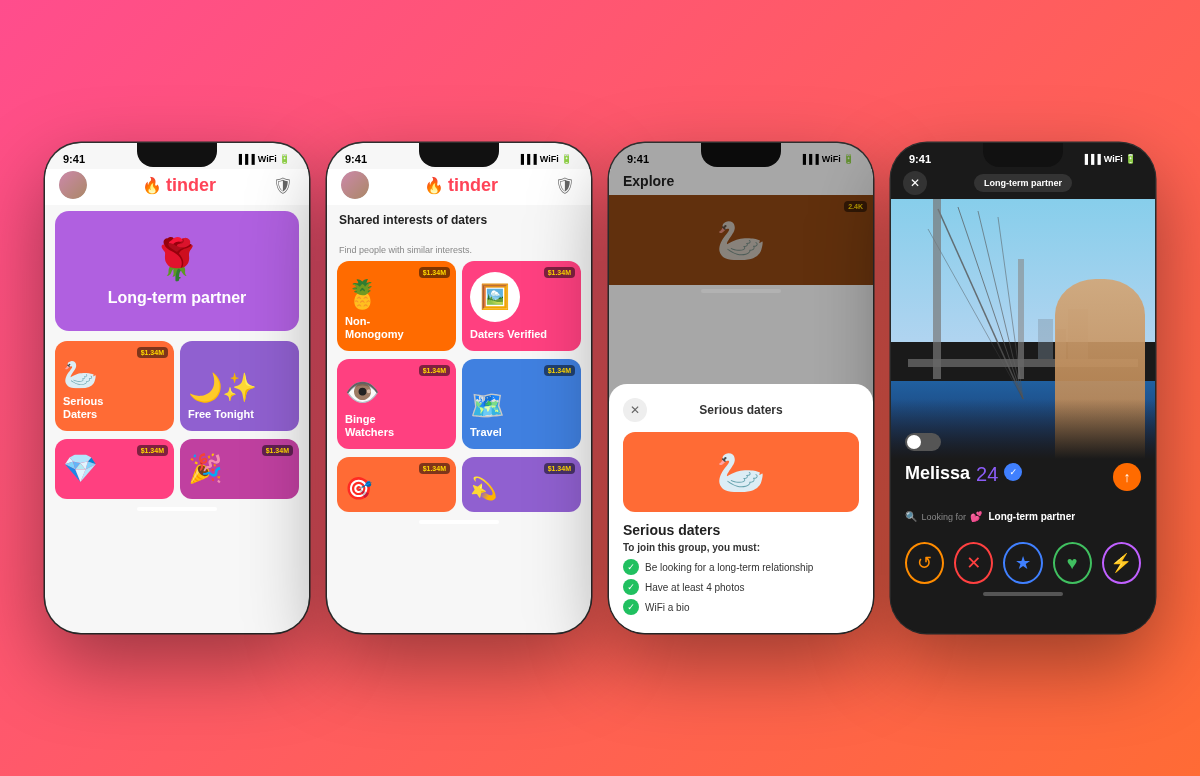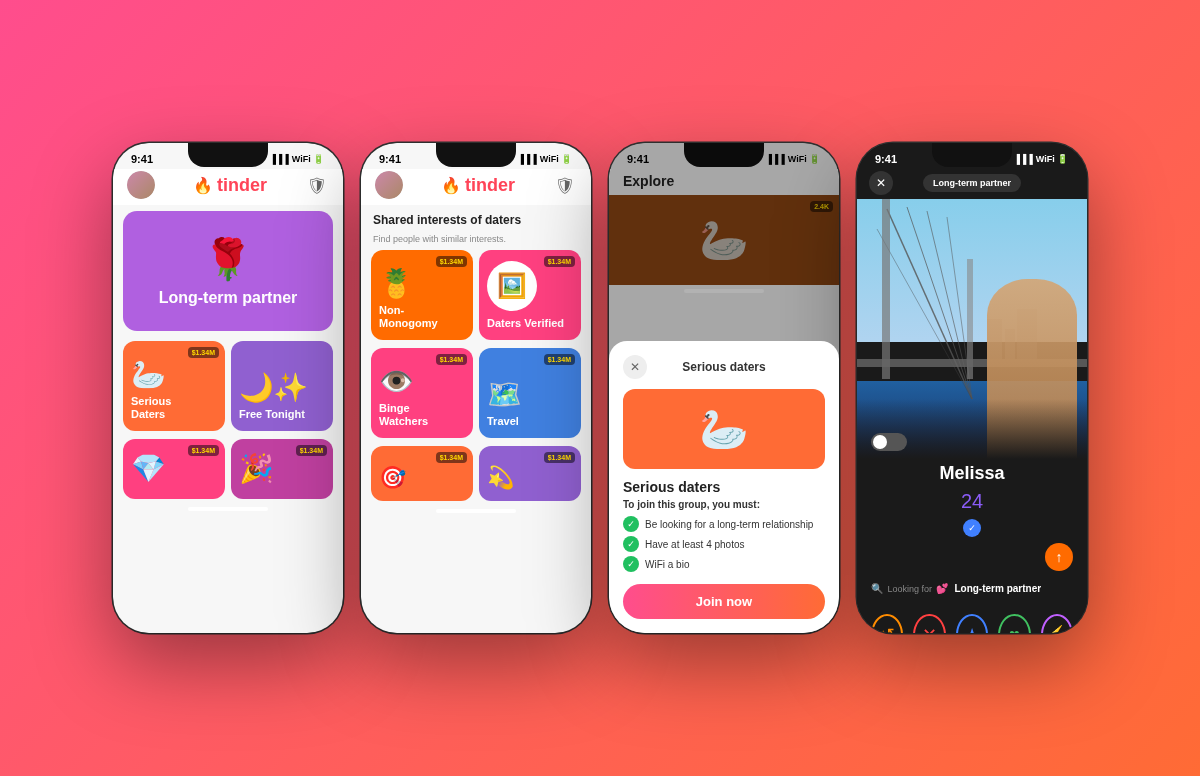--- a/index.html
+++ b/index.html
@@ -16,21 +16,21 @@
 
     .phones-container {
       display: flex;
       gap: 18px;
       align-items: center;
       padding: 40px 20px;
     }
 
     
     .phone {
-      width: 230px;
+      width: 264px;
       height: 490px;
       background: #111;
       border-radius: 36px;
       position: relative;
       box-shadow: 0 30px 80px rgba(0,0,0,0.4), 0 0 0 1.5px #333;
       overflow: hidden;
       flex-shrink: 0;
     }
     .phone::before {
       content: '';
@@ -124,21 +124,21 @@
       padding: 8px 12px 2px;
     }
     .section-title {
       font-size: 12px;
       font-weight: 700;
       color: #222;
     }
     .section-subtitle {
       font-size: 9px;
       color: #888;
-      margin-top: 7px;
+      margin-top: 18px;
     }
 
     .grid-2 {
       display: grid;
       grid-template-columns: 1fr 1fr;
       gap: 6px;
       padding: 4px 10px;
     }
 
     .feature-card {
@@ -326,24 +326,23 @@
       width: 14px; height: 14px;
       background: #fff;
       border-radius: 50%;
     }
     .profile-info {
       padding: 4px 14px 8px;
       background: #1a1a1a;
     }
     .profile-name-row {
       display: flex;
-      align-items: center;
+      align-items: flex-start;
       gap: 6px;
-      margin-bottom: 12px;
-      flex-direction: column;
+      margin-bottom: 20px;
     }
     .profile-name {
       font-size: 18px;
       font-weight: 700;
       color: #fff;
     }
     .profile-age { font-size: 20px; color: #8b5cf6; }
     .profile-verified {
       width: 18px; height: 18px;
       background: #4080ff;
@@ -577,21 +576,20 @@
           </div>
           <div class="modal-req-item">
             <div class="req-check">✓</div>
             <span>Have at least 4 photos</span>
           </div>
           <div class="modal-req-item">
             <div class="req-check">✓</div>
             <span>WiFi a bio</span>
           </div>
 
-          <button class="modal-join-btn">Join now</button>
         </div>
       </div>
 
       <div class="phone-indicator-bar"></div>
     </div>
   </div>
 
   <div class="phone">
     <div class="phone-screen phone4-screen">
 

